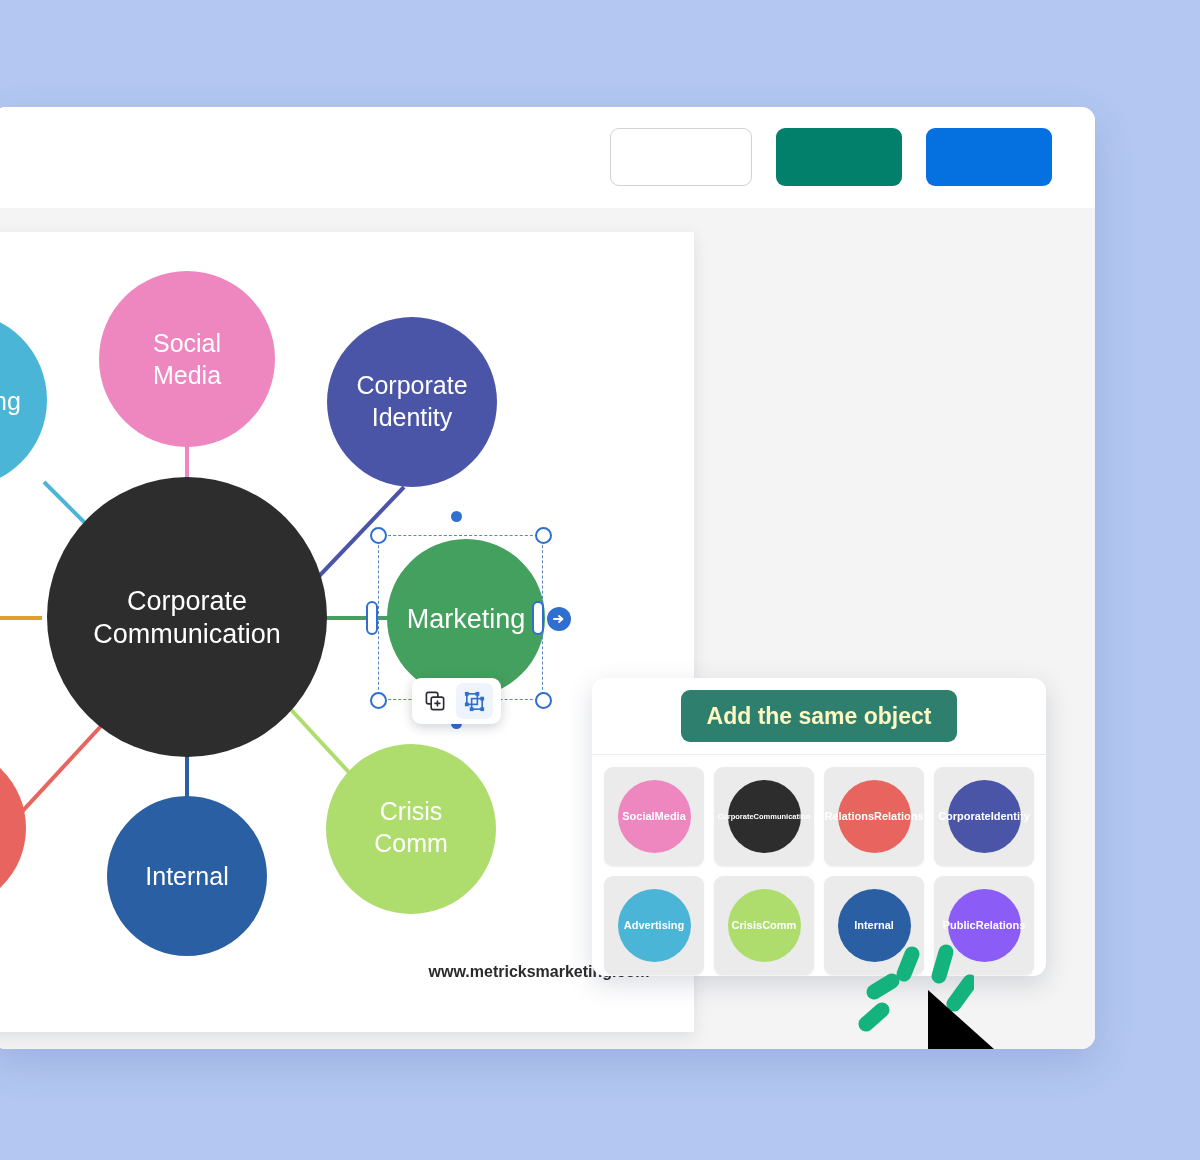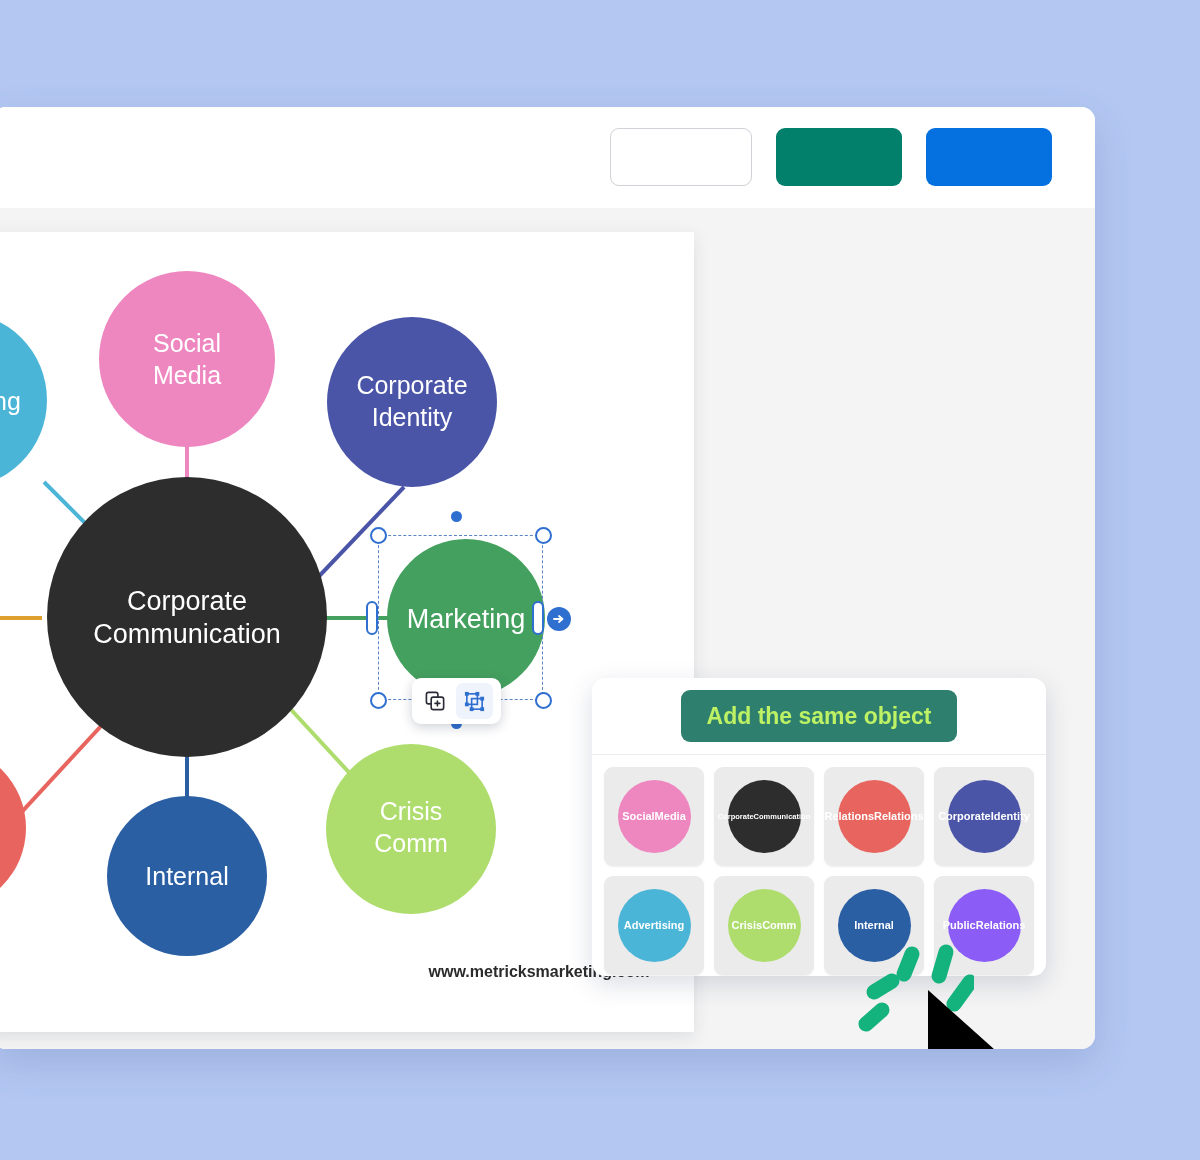--- a/index.html
+++ b/index.html
@@ -229,21 +229,21 @@
   }
   #popup-header {
     height: 76px;
     border-bottom: 1px solid #ececec;
     display: flex;
     align-items: center;
     justify-content: center;
   }
   #add-same-object-button {
     background: #2e7f6e;
-    color: #bef264;
+    color: #fef9c3;
     border: none;
     border-radius: 9px;
     padding: 0 26px;
     height: 52px;
     font-size: 23px;
     font-weight: bold;
     font-family: "Liberation Sans", sans-serif;
     cursor: pointer;
     white-space: nowrap;
   }

